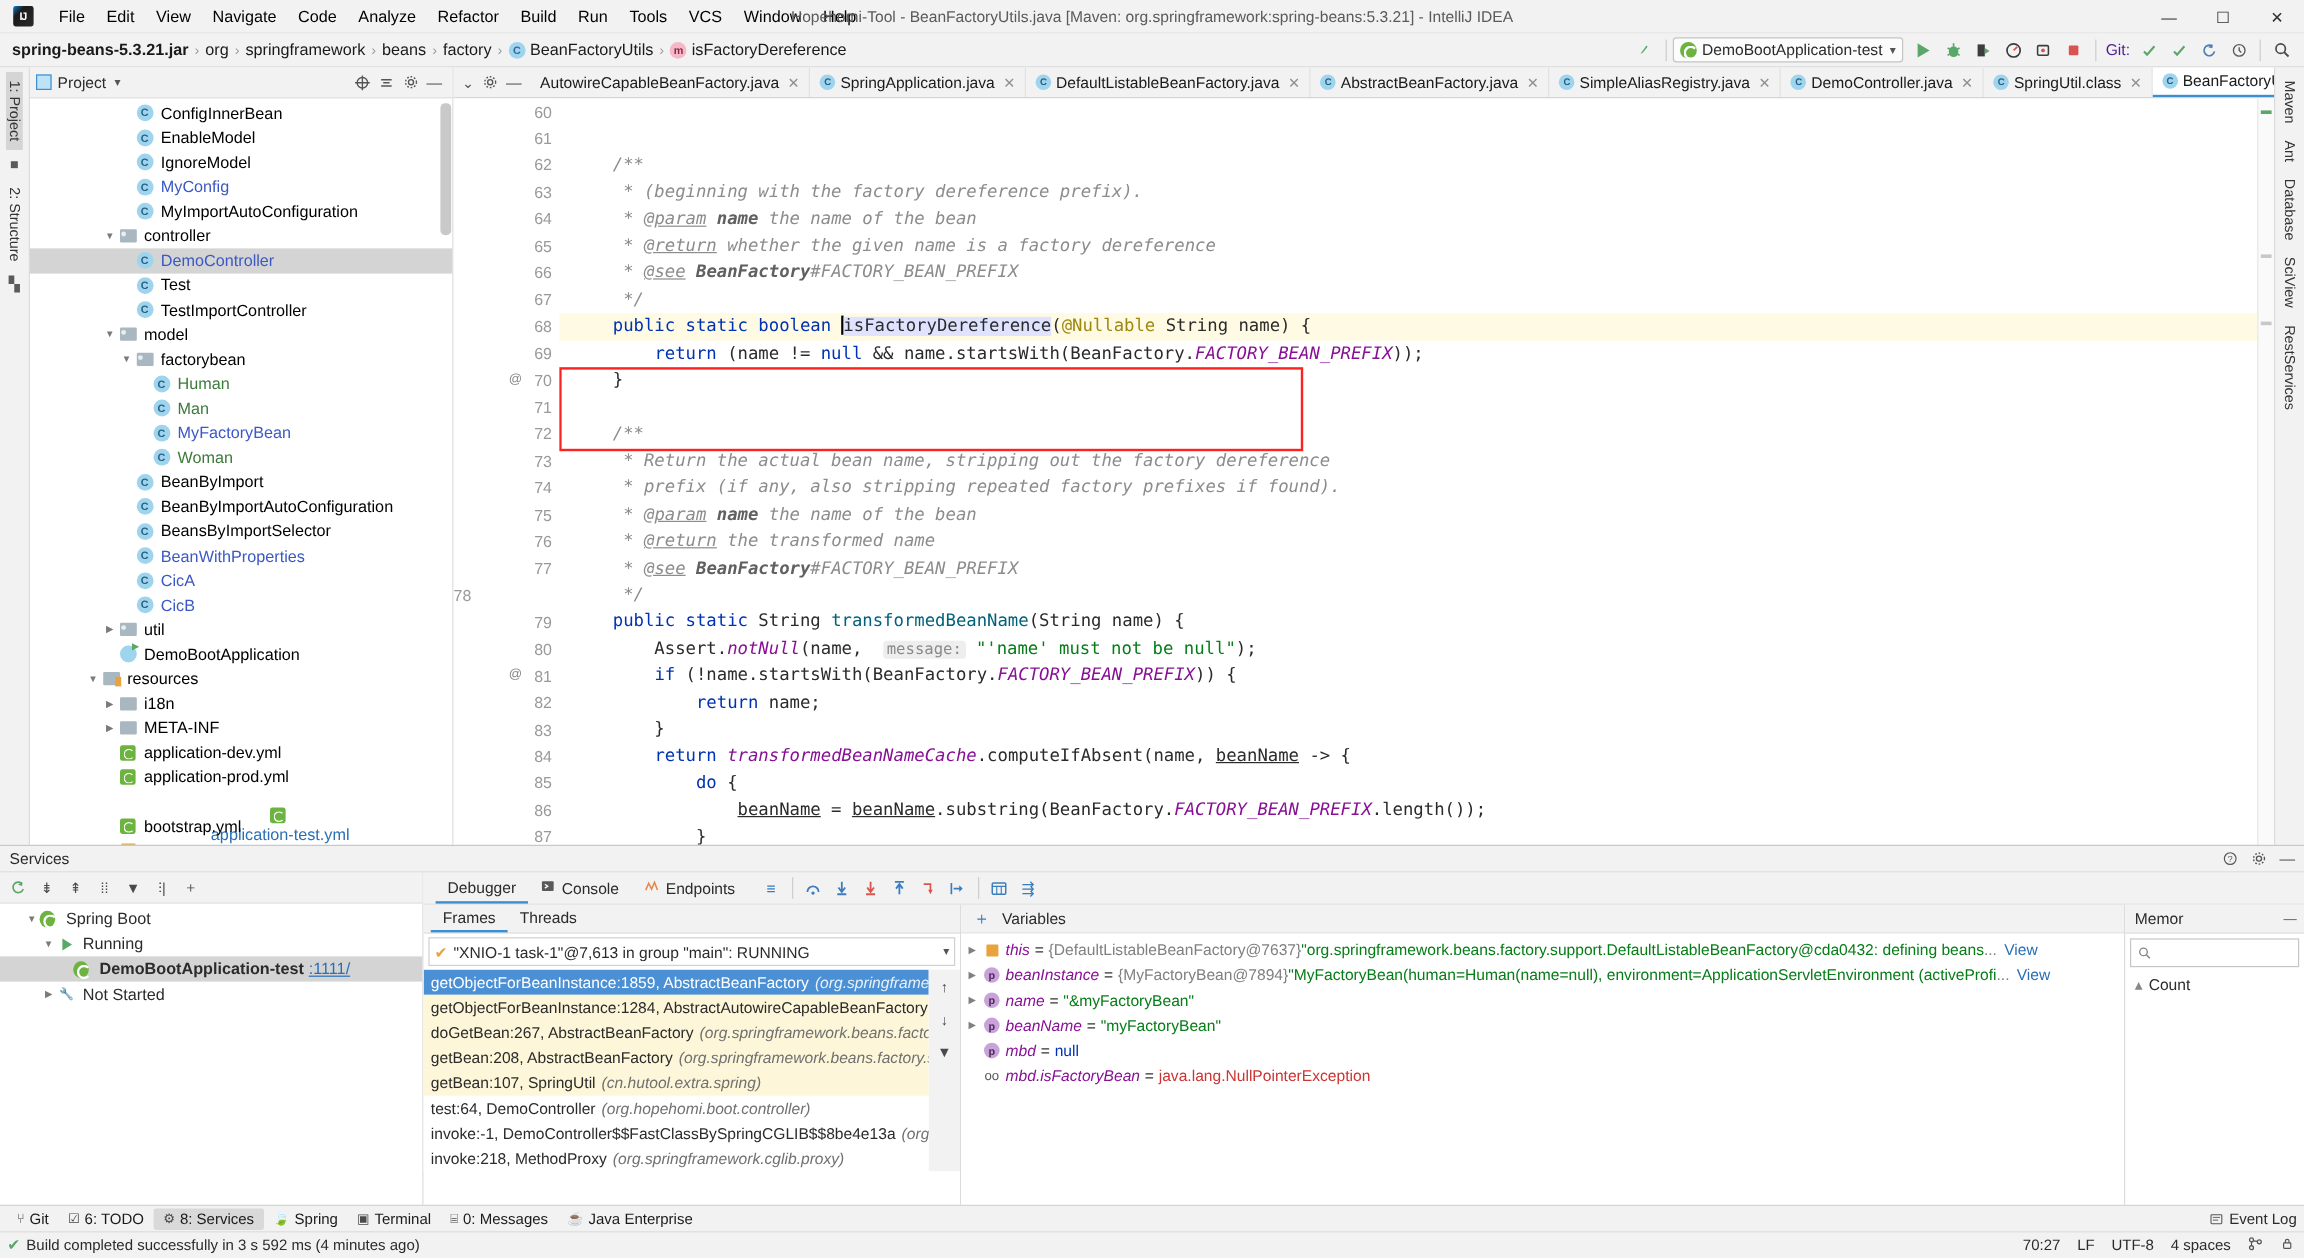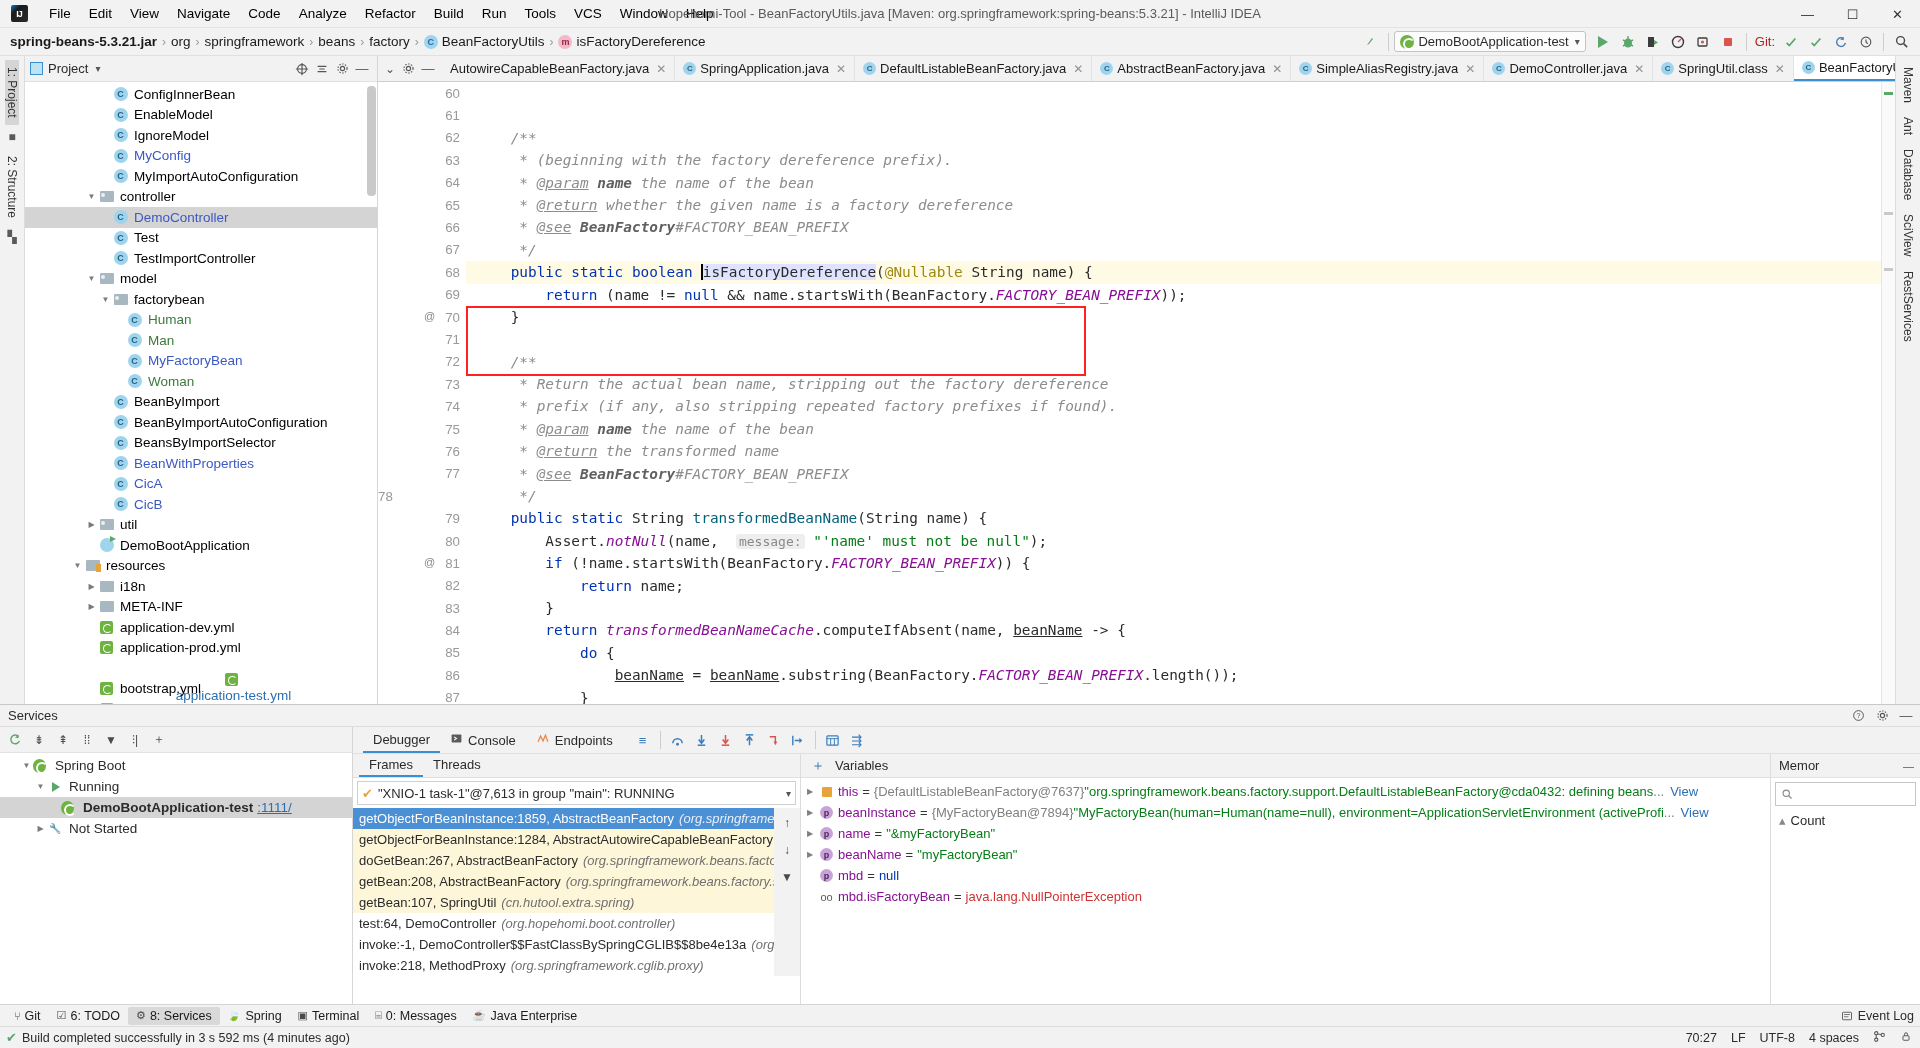--- a/index.html
+++ b/index.html
@@ -173,21 +173,21 @@
   #vars-head{ height:24px; display:flex; align-items:center; padding-left:10px;
               font-size:13px; background:#f2f2f2; border-bottom:1px solid #e0e0e0;}
   #vars-list{ flex:1; font-size:13px; overflow:hidden; background:#fff; padding-top:3px;}
   .vrow{ height:21px; display:flex; align-items:center; white-space:nowrap; padding-left:6px; }
   .varr{ width:12px; color:#808080; font-size:8px; }
   .vico{ width:15px;display:flex;align-items:center;justify-content:center; }
   .vbar{ width:10px;height:10px;background:#e8a33d;border-radius:1px; }
   .vp{ width:13px;height:13px;border-radius:50%;background:#c8a2d8;color:#4a2a5a;
        font-size:9px;font-weight:bold;display:flex;align-items:center;justify-content:center;}
   .vglasses{ color:#5a5a5a;font-size:11px; }
-  .vname{ color:#871094; margin-left:4px; }
+  .vname{ color:#871094; margin-left:4px;font-style:italic; }
   .veq{ color:#333; margin:0 4px; }
   .vval{ color:#067d17; }
   .vref{ color:#808080; }
   .vnull{ color:#0033b3; }
   .verr{ color:#cc3333; }
   .vlink{ color:#2a6fb5; margin-left:6px; }
 
   #memory-pane{ width:150px; border-left:1px solid #dcdcdc; background:#fff;
                 display:flex; flex-direction:column; }
   #memory-head{ height:24px; display:flex;align-items:center;padding-left:8px;
@@ -309,21 +309,21 @@
           <rect x="3" y="4" width="9" height="8" rx="1" fill="none" stroke="#3c3c3c" stroke-width="1.3"></rect>
           <circle cx="7.5" cy="8" r="1.6" fill="#d9534f"></circle>
         </svg>
     </div>
     <div class="tbtn">
       <svg width="16" height="16" viewBox="0 0 16 16">
           <rect x="4" y="4" width="8" height="8" rx="1" fill="#d9534f"></rect>
         </svg>
     </div>
     <div class="sep-v"></div>
-    <span style="font-size:13px;color:#b91c1c;margin:0 3px">Git:</span>
+    <span style="font-size:13px;color:#4c1d95;margin:0 3px">Git:</span>
     <div class="tbtn">
       <svg width="14" height="14" viewBox="0 0 16 16">
           <path d="M3 9 L6 12 L13 4" stroke="#59a869" stroke-width="2" fill="none"></path>
         </svg>
     </div>
     <div class="tbtn">
       <svg width="14" height="14" viewBox="0 0 16 16">
           <path d="M3 9 L6 12 L13 4" stroke="#59a869" stroke-width="2" fill="none"></path>
         </svg>
     </div>

